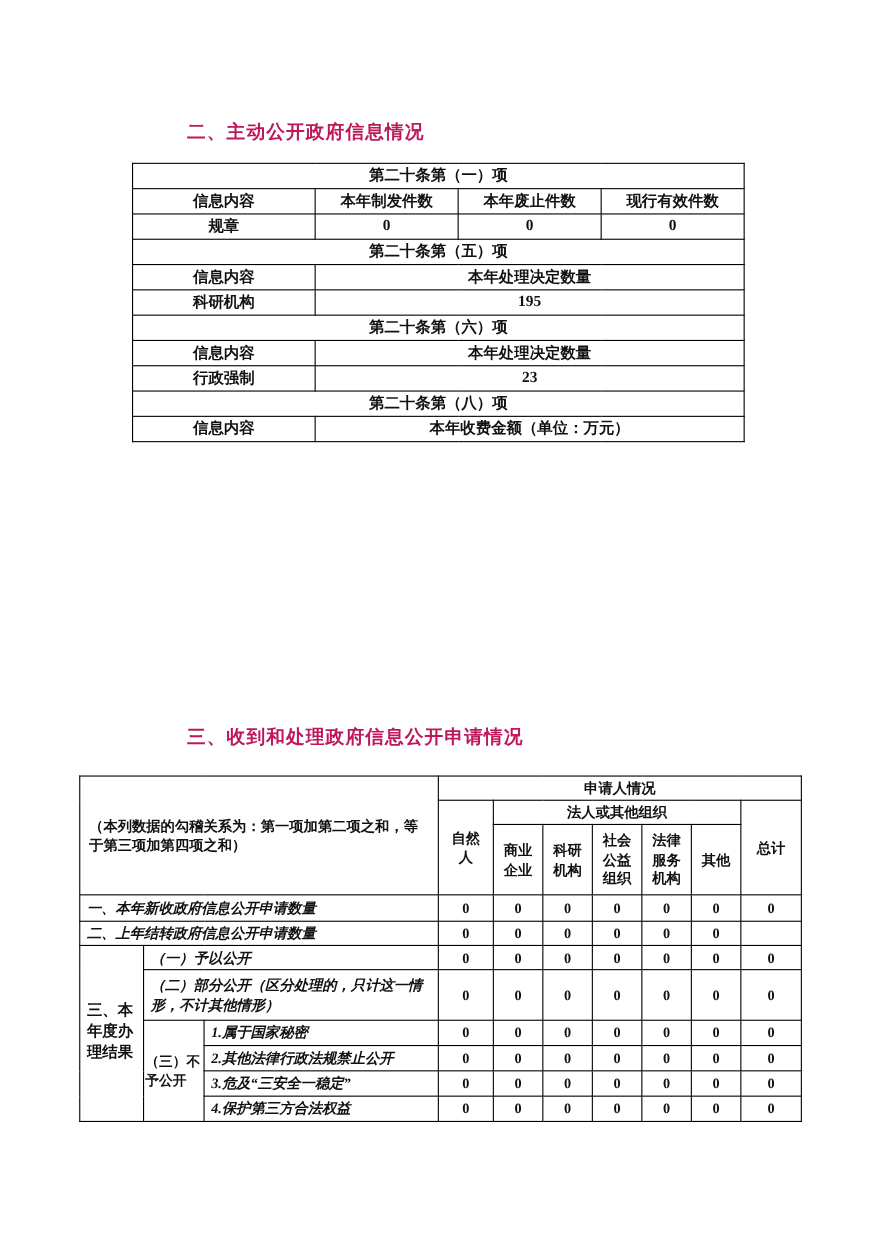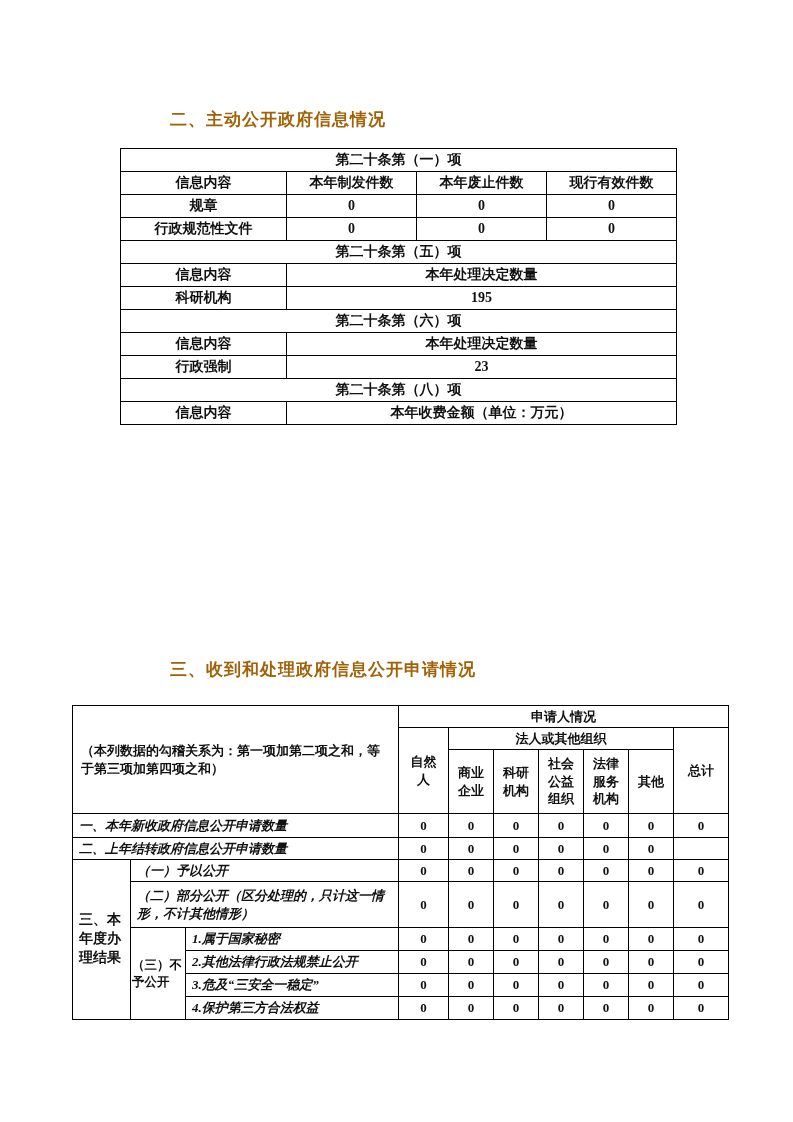--- a/index.html
+++ b/index.html
@@ -12,21 +12,21 @@
     color: #111111;
     overflow: hidden;
   }
   .sec-title {
     position: absolute;
     margin: 0;
     font-family: "Liberation Sans", "DejaVu Sans", sans-serif;
     font-size: 17px;
     font-weight: 700;
     letter-spacing: 1px;
-    color: #a16207;
+    color: #be185d;
   }
   #sec2-title { left: 170px; top: 108px; }
   #sec3-title { left: 170px; top: 658px; }
 
   table { border-collapse: collapse; table-layout: fixed; position: absolute; }
   td { border: 1px solid #000; font-weight: 700; overflow: hidden; vertical-align: middle; }
 
   
   #t1 { left: 120px; top: 148px; width: 556px; }
   #t1 td { font-size: 14px; text-align: center; height: 17px; padding: 2px 4px; }
@@ -72,26 +72,20 @@
         <td>本年制发件数</td>
         <td>本年废止件数</td>
         <td>现行有效件数</td>
       </tr>
       <tr>
         <td>规章</td>
         <td>0</td>
         <td>0</td>
         <td>0</td>
       </tr>
-      <tr>
-        <td>行政规范性文件</td>
-        <td>0</td>
-        <td>0</td>
-        <td>0</td>
-      </tr>
 
       <tr>
         <td colspan="4">第二十条第（五）项</td>
       </tr>
       <tr>
         <td>信息内容</td>
         <td colspan="3">本年处理决定数量</td>
       </tr>
       <tr>
         <td>科研机构</td>

